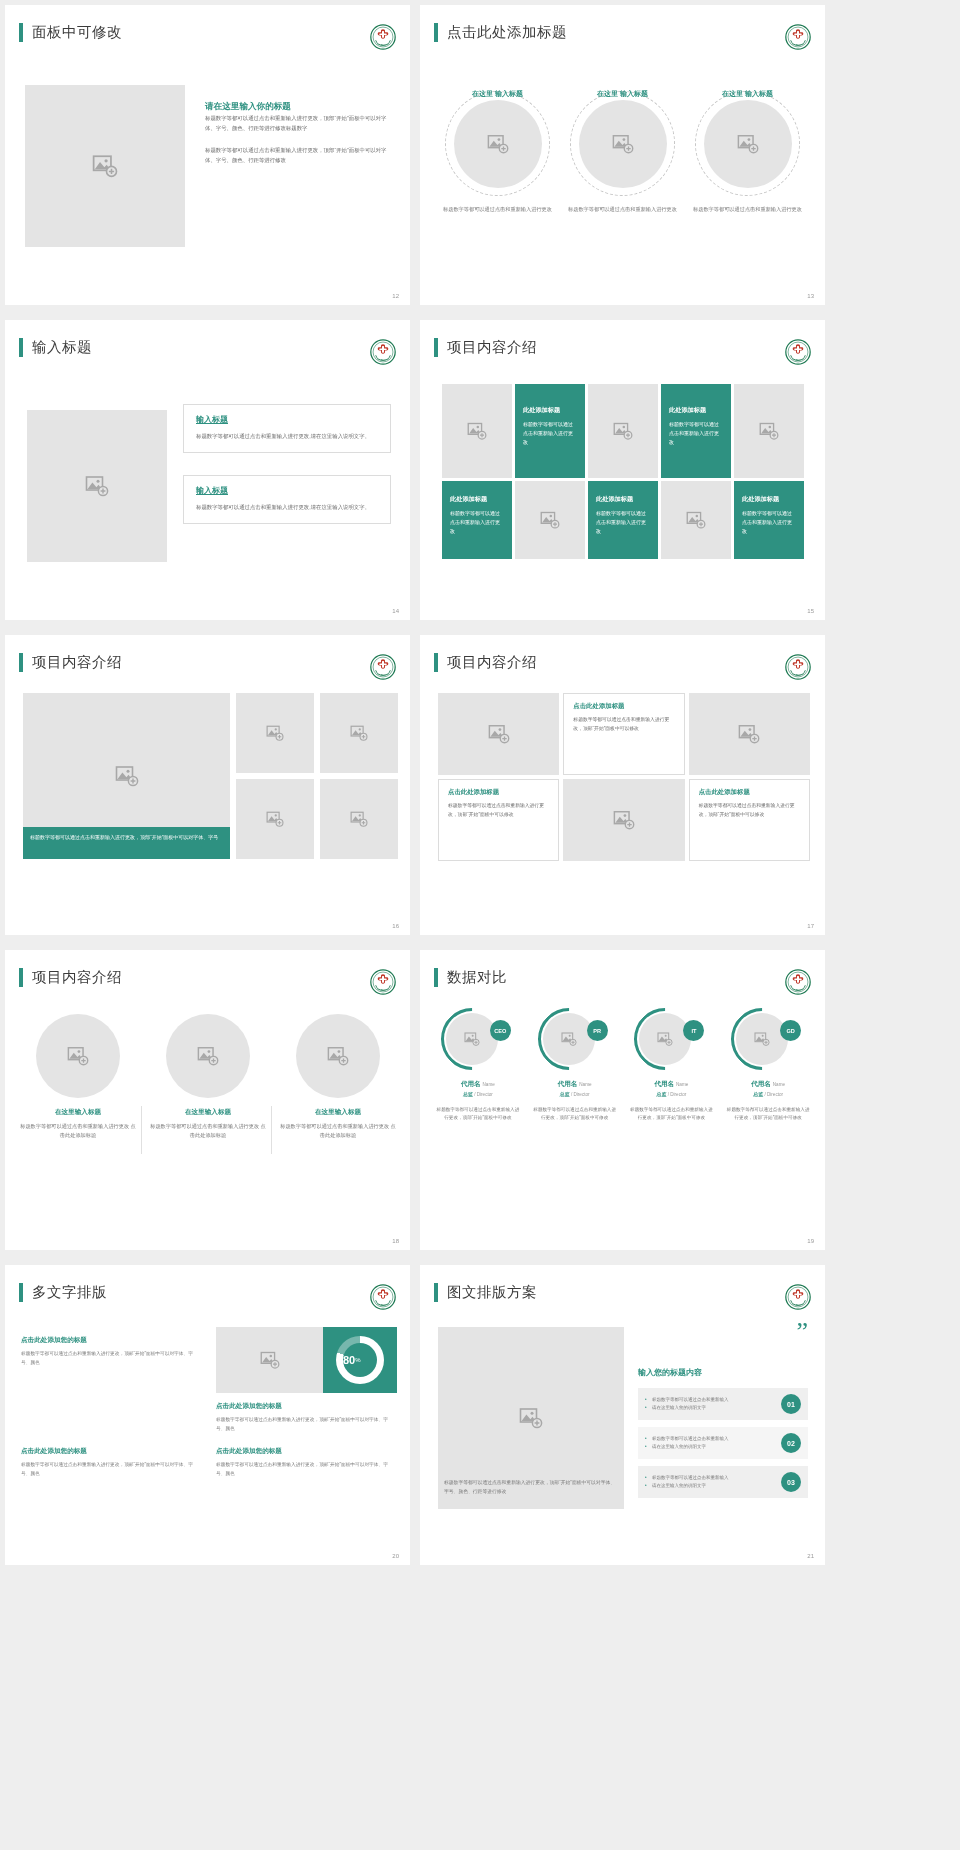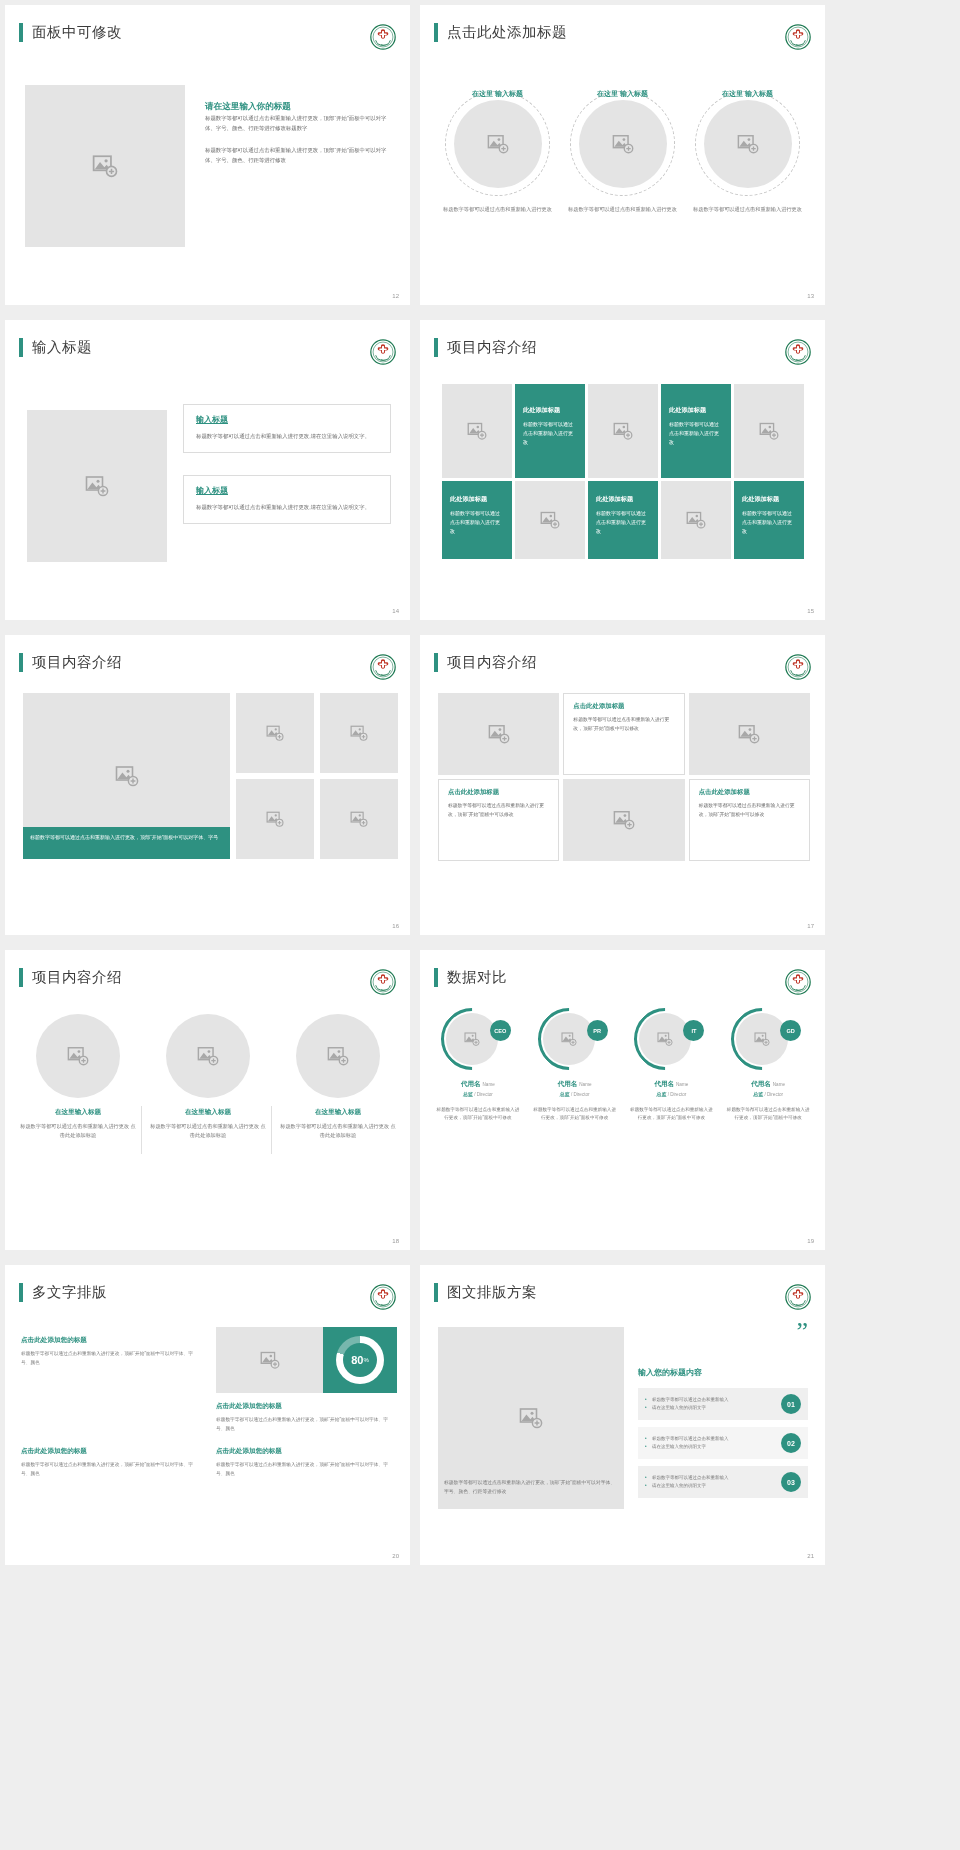--- a/index.html
+++ b/index.html
@@ -520,21 +520,21 @@
         </div>
         <div class="s20-card">
           <div class="s20-top">
             <div class="ph s20-img">
                 <svg class="ico" width="20" height="20">
                   <use href="#imgico"></use>
                 </svg>
               </div>
             <div class="s20-pie">
               <div class="ring" style="background:conic-gradient(#ffffff 0 80%, rgba(255,255,255,.35) 80% 100%);">
-                <div style="position:absolute;inset:7px;border-radius:50%;background:#2e9181;display:flex;align-items:center;justify-content:center;">
+                <div style="position:absolute;inset:7px;border-radius:50%;background:#2e9181;display:flex;align-items:center;justify-content:flex-start;">
                   <span>80</span>
                     <span class="pct">%</span>
                 </div>
               </div>
             </div>
           </div>
           <div class="s20-h">点击此处添加您的标题</div>
           <div class="s20-b">标题数字等都可以通过点击和重新输入进行更改，顶部“开始”面板中可以对字体、字号、颜色</div>
         </div>
       </div>

